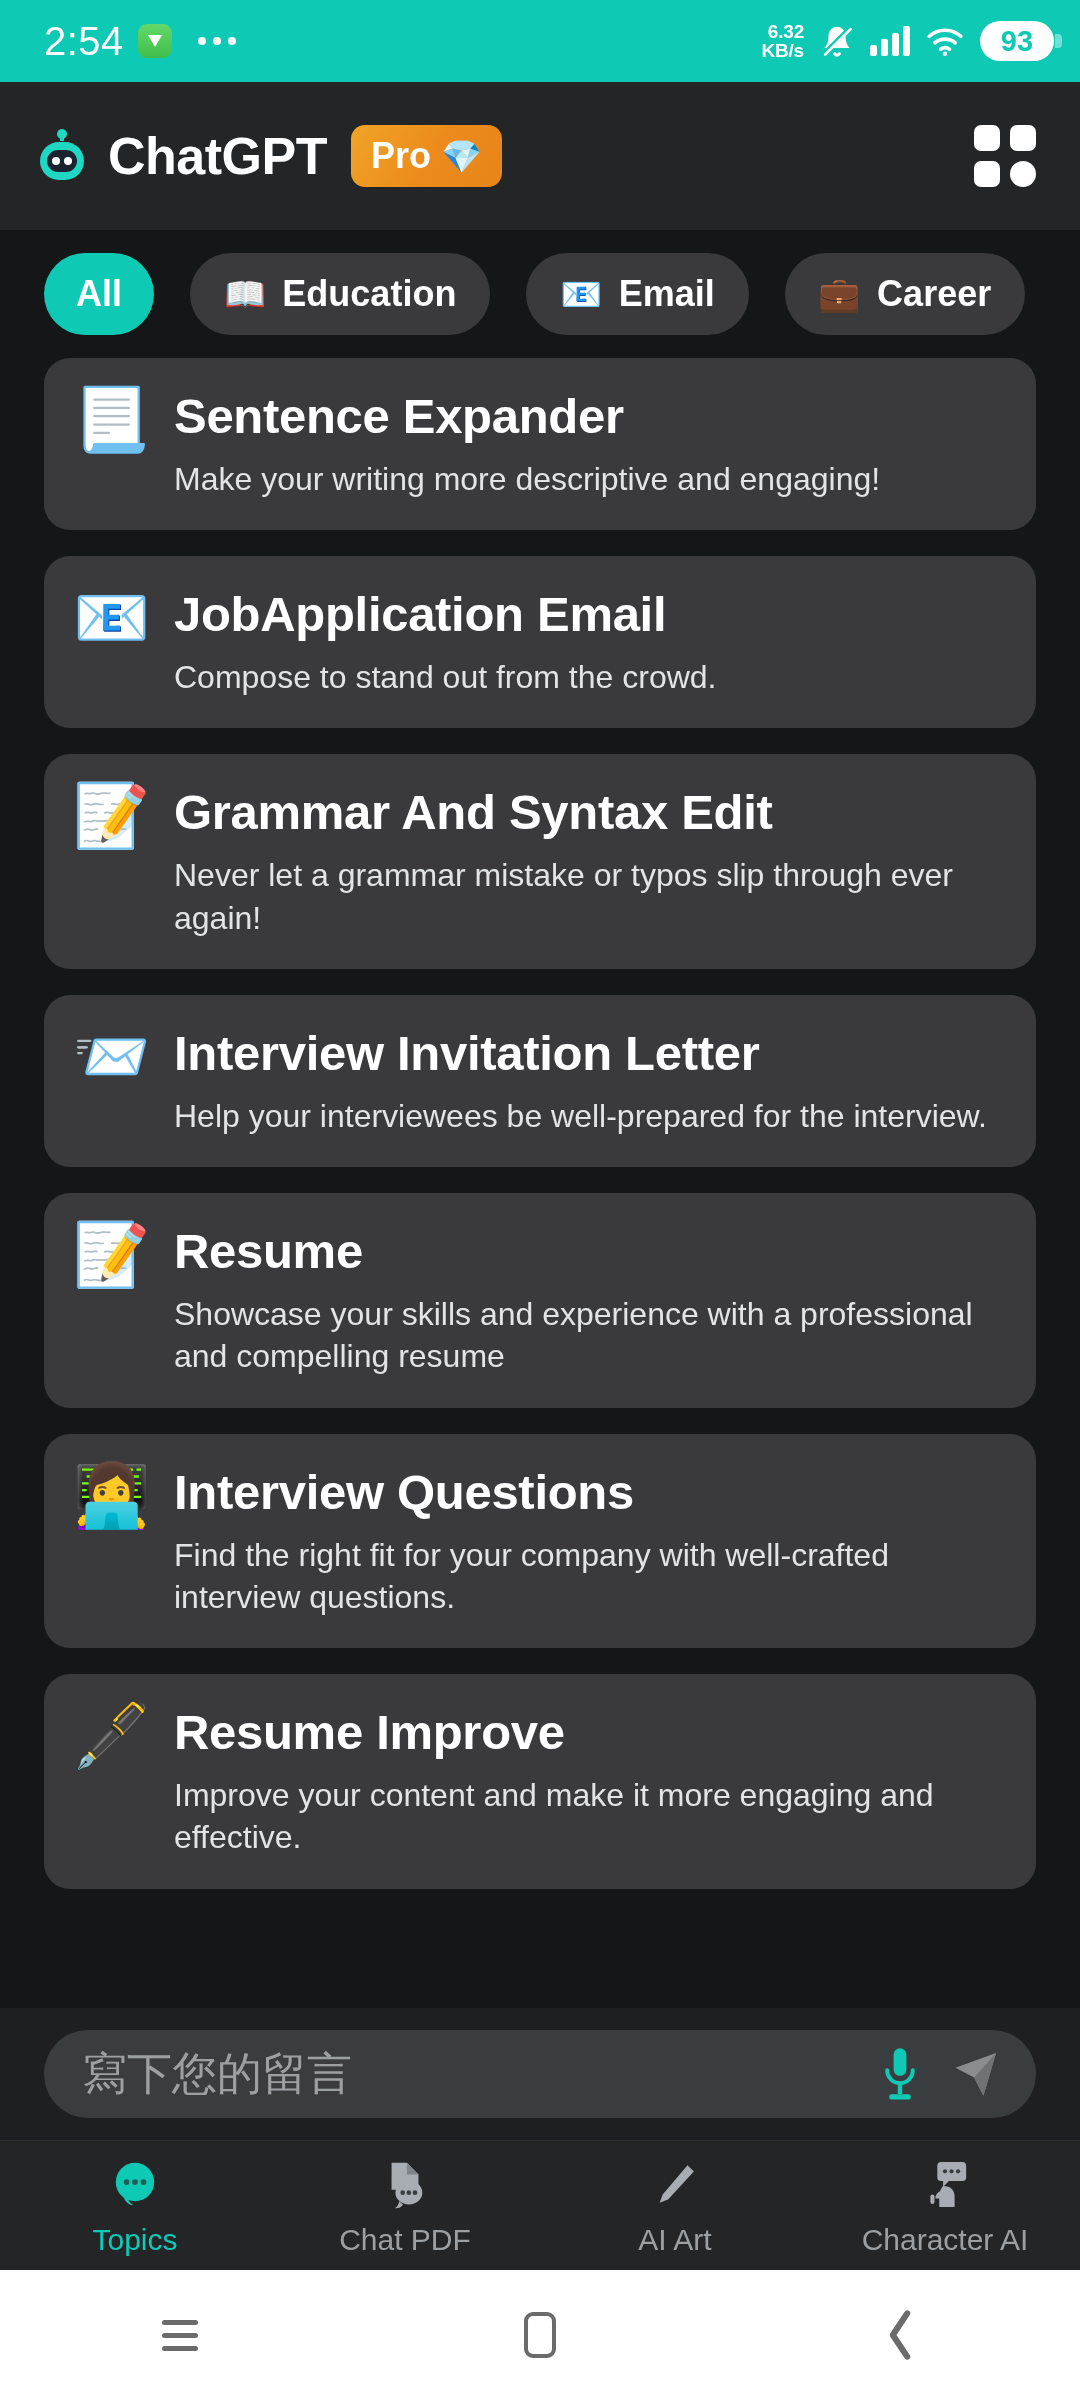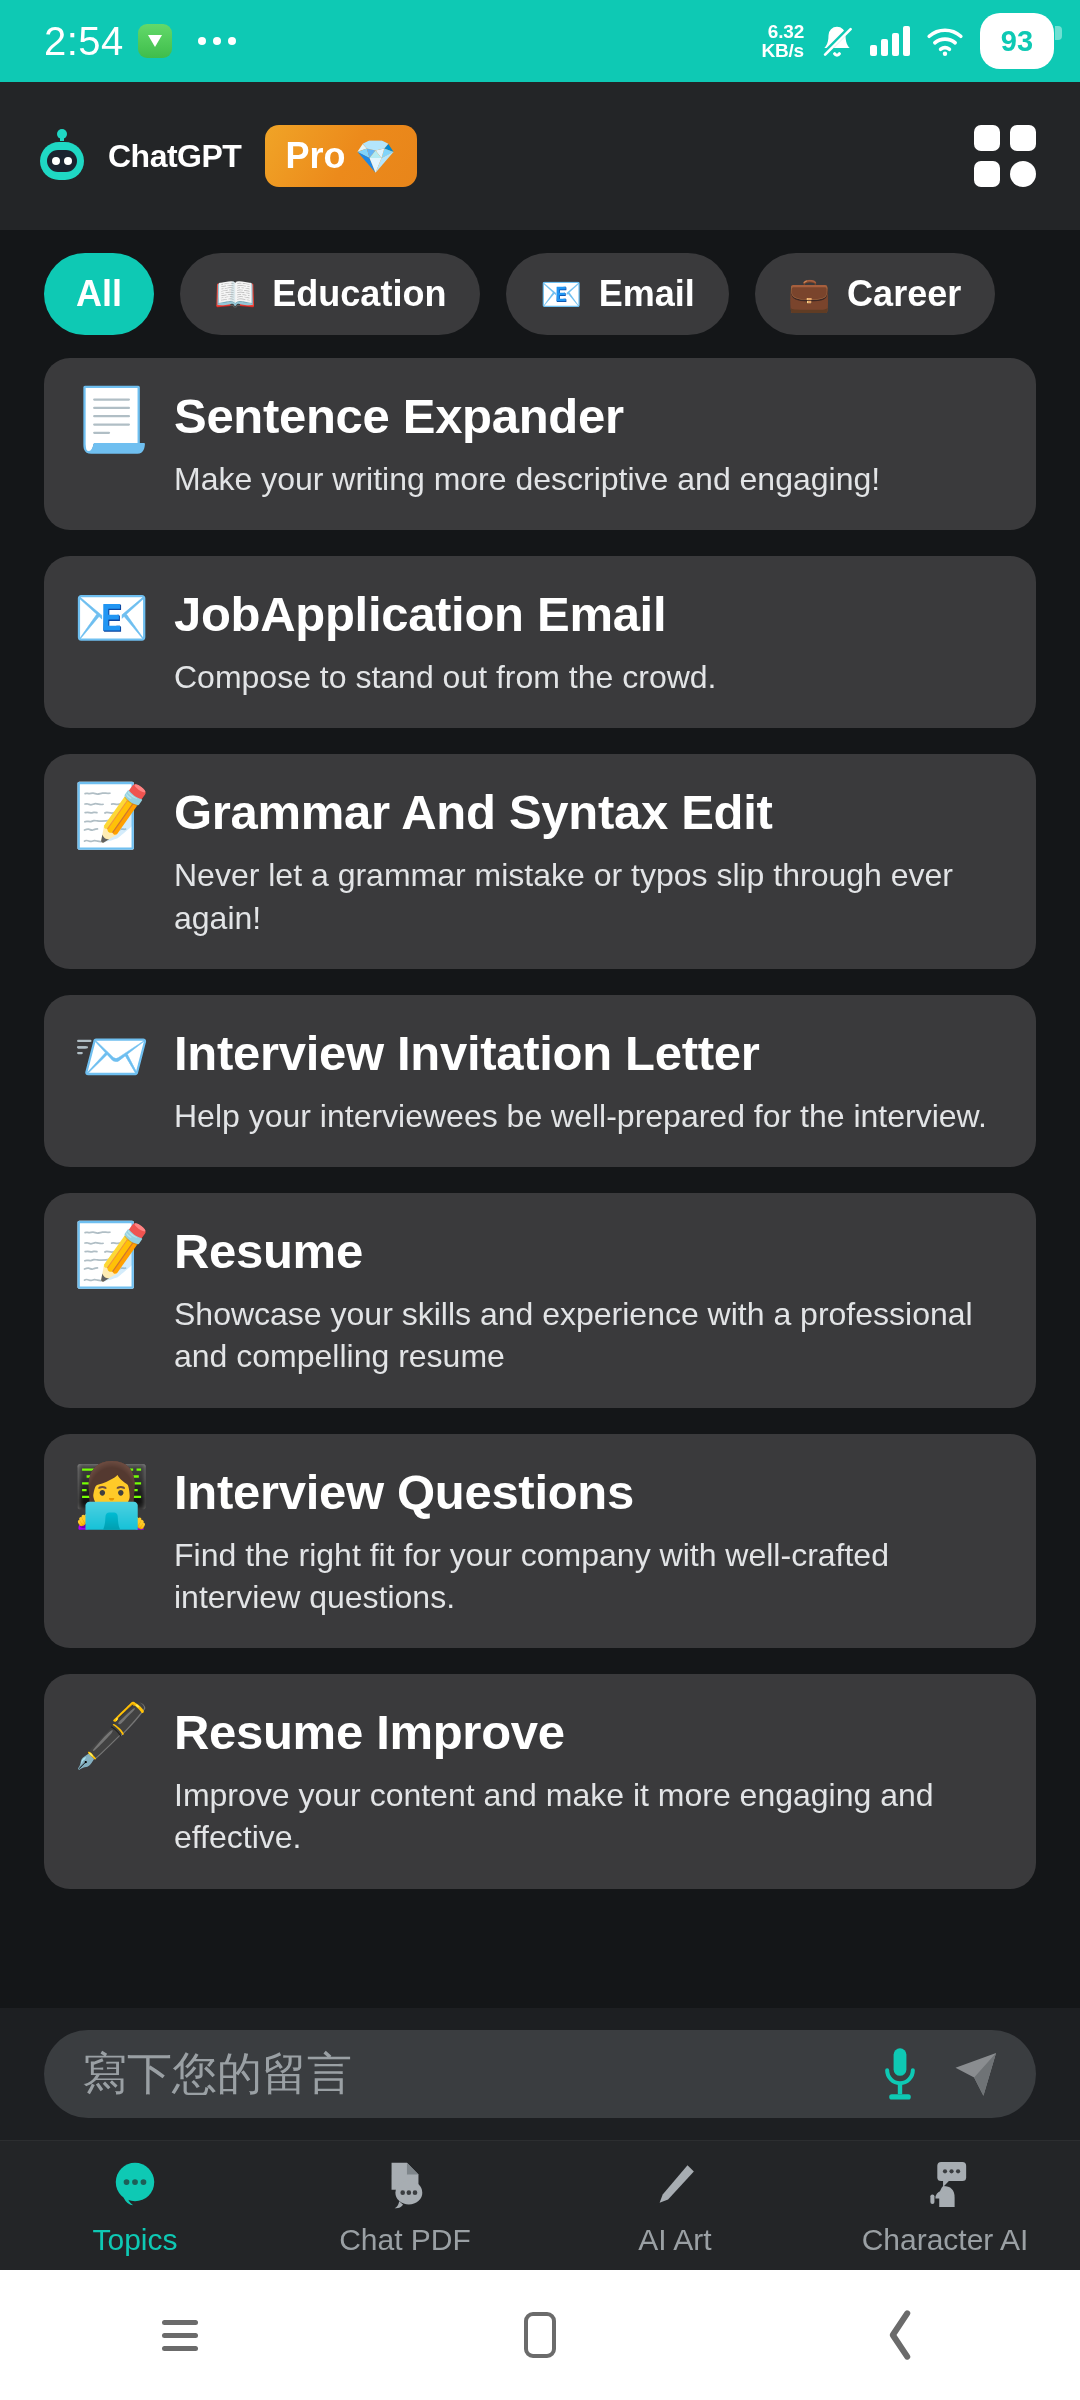--- a/index.html
+++ b/index.html
@@ -29,49 +29,49 @@
   .ovf-dots i { width:8px; height:8px; border-radius:50%; background:#ffffff; display:block; }
 
   .sb-right { display:flex; align-items:center; gap:16px; }
   .netspeed { font-size:19px; font-weight:bold; line-height:1.02; text-align:right; letter-spacing:-.2px; }
   .icon-white { display:block; }
   .bars { display:flex; align-items:flex-end; gap:4px; height:30px; }
   .bars i { width:7px; background:#fff; border-radius:2px; display:block; }
   .bars i:nth-child(1){height:11px}.bars i:nth-child(2){height:17px}
   .bars i:nth-child(3){height:23px}.bars i:nth-child(4){height:30px}
   .batt {
-    min-width:74px; height:56px; border-radius:20px; background:#fff; color:#0ec9b4;
+    min-width:74px; height:40px; border-radius:20px; background:#fff; color:#0ec9b4;
     font-size:29px; font-weight:bold; display:flex; align-items:center; justify-content:center;
     padding:0 10px; position:relative;
   }
   .batt::after { content:""; position:absolute; right:-8px; top:13px; width:7px; height:14px;
     background:#6fe0d3; border-radius:0 4px 4px 0; }
 
   
   .appbar {
     flex:0 0 148px; background:#232527; display:flex; align-items:center;
     justify-content:space-between; padding:0 44px 0 34px;
   }
   .brand { display:flex; align-items:center; gap:18px; }
   .bot-logo { width:56px; height:56px; flex:0 0 56px; }
-  .brand-title { font-size:32px; font-weight:bold; color:#fff; letter-spacing:-.5px; }
+  .brand-title { font-size:52px; font-weight:bold; color:#fff; letter-spacing:-.5px; }
   .pro-badge {
     margin-left:6px; height:62px; padding:0 20px; border-radius:14px;
     background:linear-gradient(120deg,#f0a427 0%,#ec8a1b 55%,#e8851a 100%);
     display:flex; align-items:center; gap:10px;
   }
   .pro-text { font-size:36px; font-weight:bold; color:#fff; }
   .gem { font-size:33px; line-height:1; }
   .grid-btn { width:62px; height:62px; display:grid; grid-template-columns:1fr 1fr; grid-template-rows:1fr 1fr; gap:10px; }
   .grid-btn span { background:#fff; border-radius:7px; display:block; }
   .grid-btn span.circ { border-radius:50%; }
 
   
   .chips-wrap { flex:0 0 128px; background:#141618; display:flex; align-items:center; padding-left:44px; overflow:hidden; }
-  .chips { display:flex; gap:26px; align-items:flex-start; white-space:nowrap; }
+  .chips { display:flex; gap:36px; align-items:flex-start; white-space:nowrap; }
   .chip {
     height:82px; border-radius:41px; background:#3a3a3c; color:#fff;
     display:flex; align-items:center; gap:16px; padding:0 34px; font-size:36px; font-weight:bold;
     flex:0 0 auto;
   }
   .chip.active { background:#0ec9b4; color:#fff; padding:0 32px; }
   .chip .ci { font-size:34px; line-height:1; }
 
   
   .list { flex:1 1 auto; padding:0 44px; overflow:hidden; position:relative; }

